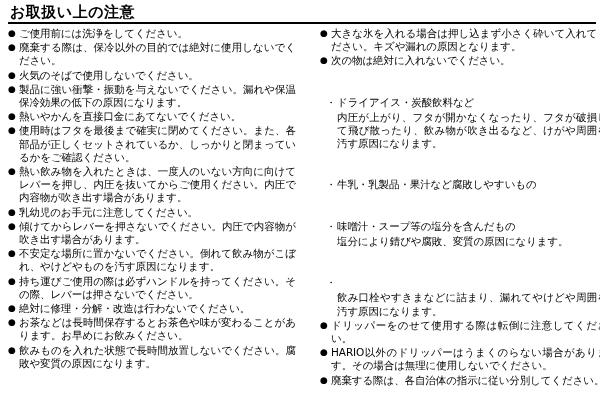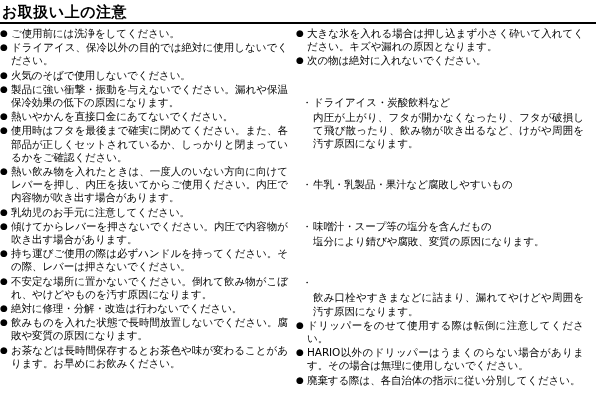--- a/index.html
+++ b/index.html
@@ -12,38 +12,38 @@
     background: #ffffff;
     font-family: "DejaVu Sans", "Liberation Sans", sans-serif;
     color: #000000;
     overflow: hidden;
   }
   .page {
     position: relative;
     width: 600px;
     height: 313px;
     box-sizing: border-box;
-    padding: 3px 4px 0 0;
+    padding: 3px 4px 0 8px;
   }
   .title {
     font-size: 15px;
     font-weight: bold;
     letter-spacing: 0.5px;
     line-height: 18px;
     padding: 0 0 1px 2px;
   }
   .title-rule {
     border-bottom: 2px solid #000000;
     margin: 0 0 3px 0;
   }
   .columns {
     display: flex;
     flex-direction: row;
     align-items: flex-start;
-    gap: 8px;
+    gap: 24px;
   }
   .col {
     width: 288px;
     flex: 0 0 288px;
   }
   .item {
     display: flex;
     flex-direction: row;
     align-items: flex-start;
     margin-bottom: 1px;
@@ -101,21 +101,21 @@
 
   <div class="columns">
 
     <div class="col">
       <div class="item">
           <span class="bullet circle"></span>
           <span class="txt">ご使用前には洗浄をしてください。</span>
         </div>
       <div class="item">
           <span class="bullet circle"></span>
-          <span class="txt">ドライアイス、保冷以外の目的では絶対に使用しないでください。</span>
+          <span class="txt">廃棄する際は、保冷以外の目的では絶対に使用しないでください。</span>
         </div>
       <div class="item">
           <span class="bullet circle"></span>
           <span class="txt">火気のそばで使用しないでください。</span>
         </div>
       <div class="item">
           <span class="bullet circle"></span>
           <span class="txt">製品に強い衝撃・振動を与えないでください。漏れや保温保冷効果の低下の原因になります。</span>
         </div>
       <div class="item">
@@ -133,37 +133,37 @@
       <div class="item">
           <span class="bullet circle"></span>
           <span class="txt">乳幼児のお手元に注意してください。</span>
         </div>
       <div class="item">
           <span class="bullet circle"></span>
           <span class="txt">傾けてからレバーを押さないでください。内圧で内容物が吹き出す場合があります。</span>
         </div>
       <div class="item">
           <span class="bullet circle"></span>
+          <span class="txt">不安定な場所に置かないでください。倒れて飲み物がこぼれ、やけどやものを汚す原因になります。</span>
+        </div>
+      <div class="item">
+          <span class="bullet circle"></span>
           <span class="txt">持ち運びご使用の際は必ずハンドルを持ってください。その際、レバーは押さないでください。</span>
         </div>
       <div class="item">
           <span class="bullet circle"></span>
-          <span class="txt">不安定な場所に置かないでください。倒れて飲み物がこぼれ、やけどやものを汚す原因になります。</span>
-        </div>
-      <div class="item">
-          <span class="bullet circle"></span>
           <span class="txt">絶対に修理・分解・改造は行わないでください。</span>
         </div>
       <div class="item">
           <span class="bullet circle"></span>
+          <span class="txt">お茶などは長時間保存するとお茶色や味が変わることがあります。お早めにお飲みください。</span>
+        </div>
+      <div class="item">
+          <span class="bullet circle"></span>
           <span class="txt">飲みものを入れた状態で長時間放置しないでください。腐敗や変質の原因になります。</span>
-        </div>
-      <div class="item">
-          <span class="bullet circle"></span>
-          <span class="txt">お茶などは長時間保存するとお茶色や味が変わることがあります。お早めにお飲みください。</span>
         </div>
     </div>
 
     <div class="col">
       <div class="item">
           <span class="bullet circle"></span>
           <span class="txt">大きな氷を入れる場合は押し込まず小さく砕いて入れてください。キズや漏れの原因となります。</span>
         </div>
       <div class="item">
           <span class="bullet circle"></span>

